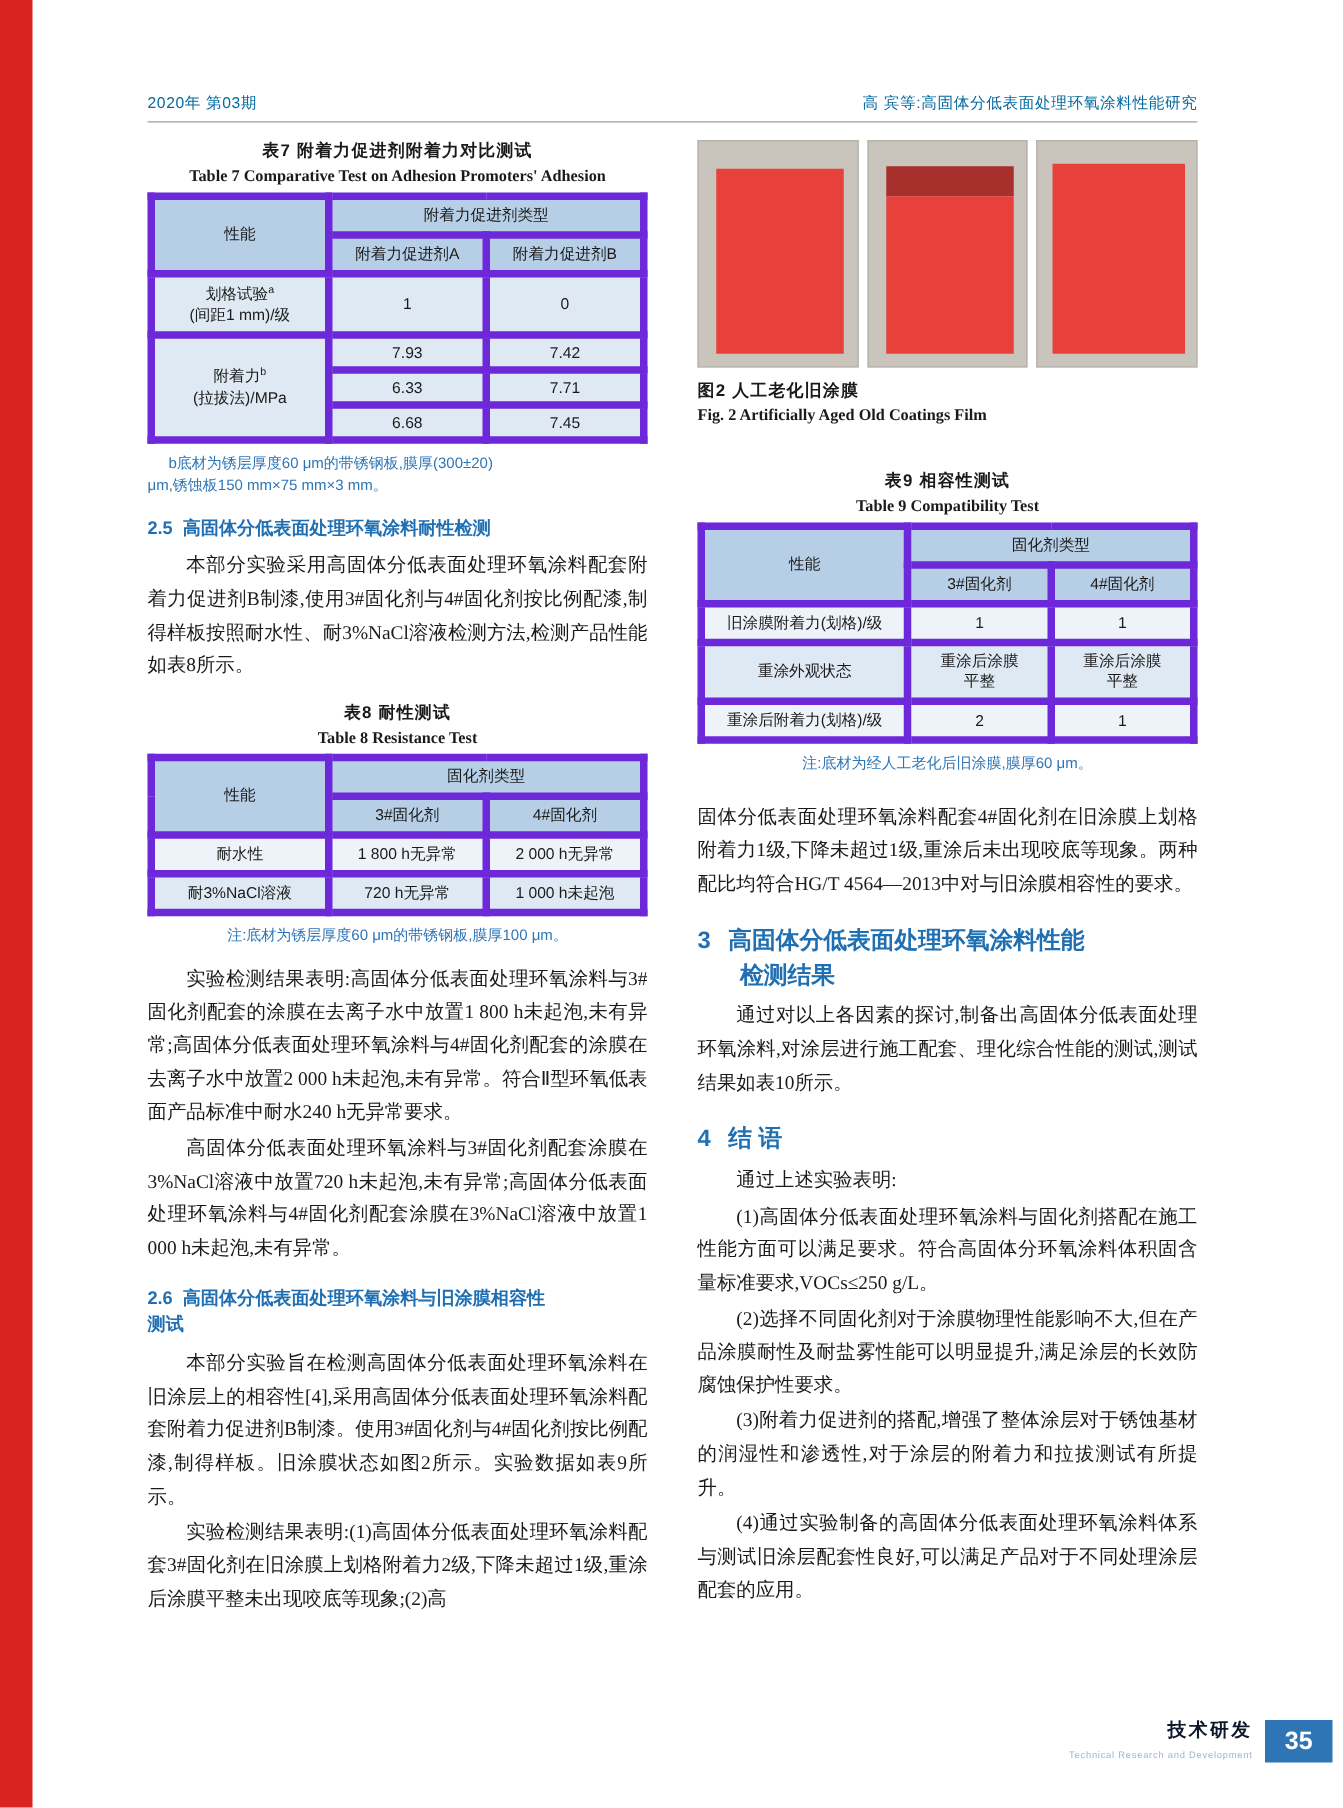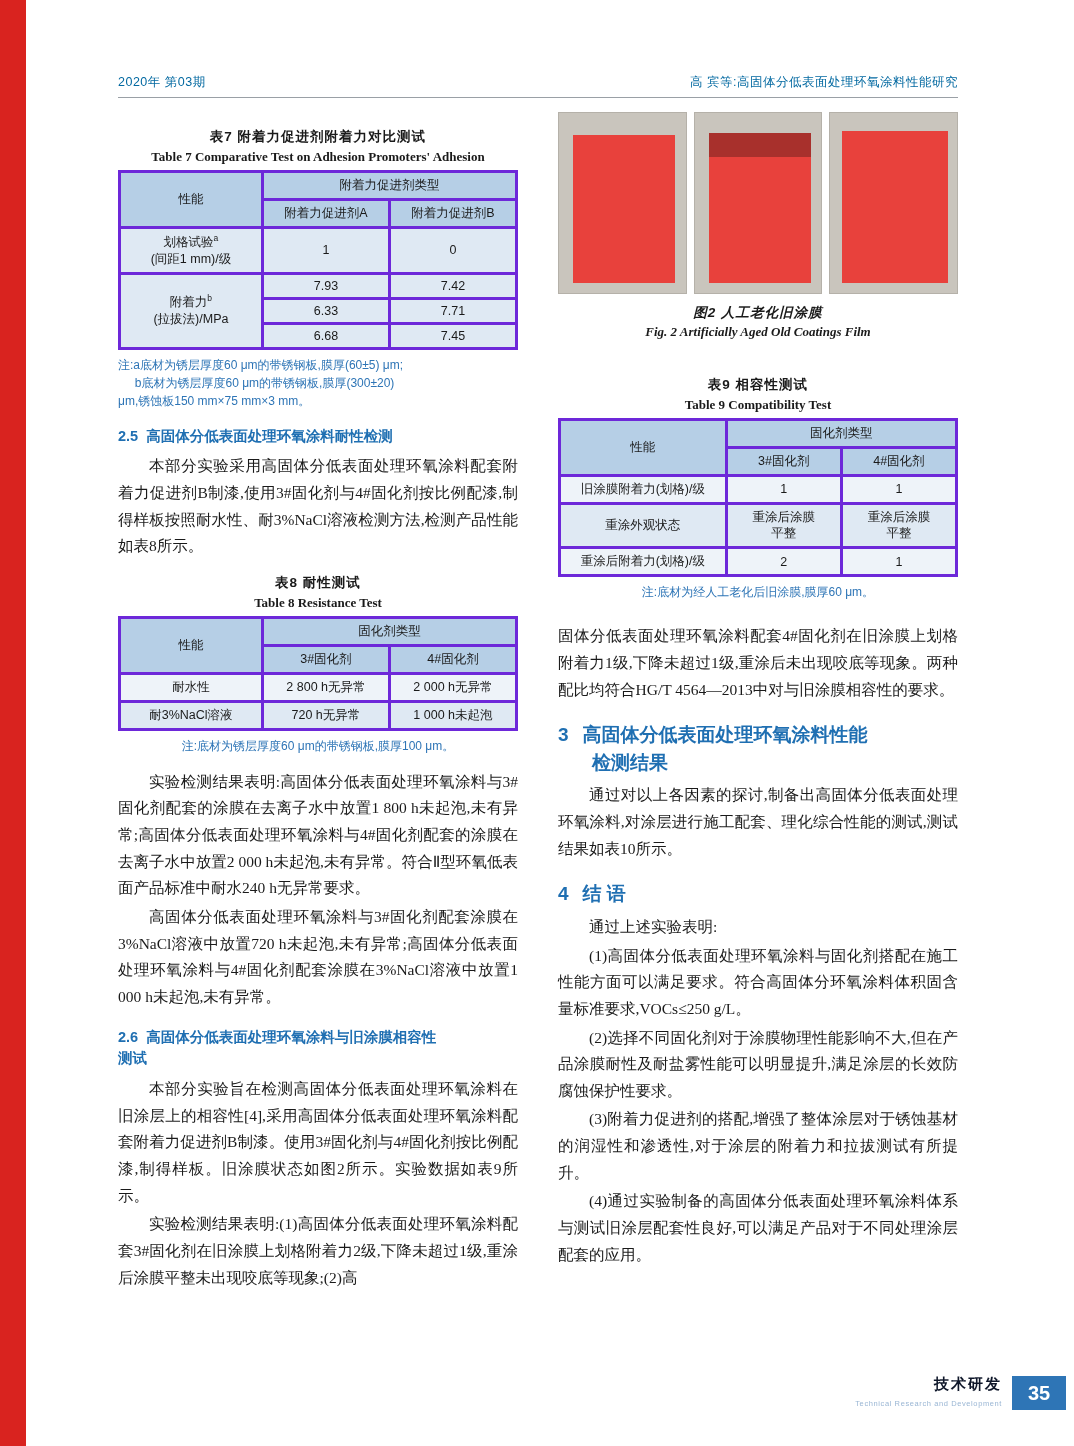--- a/index.html
+++ b/index.html
@@ -32,38 +32,38 @@
   .header-rule{
     position:absolute;left:118px;top:97px;width:840px;height:1px;background:#9aa0a6;
   }
   
   .col{position:absolute;top:112px;width:400px;}
   .col-left{left:118px;}
   .col-right{left:558px;}
 
   
   .tbl-cap{
-    text-align:center;margin-bottom:4px;margin-top:16px;
+    text-align:center;margin-bottom:4px;
   }
   .tbl-cap .cn{
     font-family:"Liberation Sans", sans-serif;
     font-size:13.5px;font-weight:bold;letter-spacing:1px;
   }
   .tbl-cap .en{
     font-family:"Liberation Serif", serif;
     font-size:13px;font-weight:bold;margin-top:2px;line-height:1.35;
   }
 
   table.t{
     border-collapse:collapse;width:100%;
     font-size:12.5px;
     font-family:"Liberation Sans", sans-serif;
   }
   table.t td,table.t th{
-    border:3px solid #6d28d9;
+    border:6px solid #6d28d9;
     text-align:center;vertical-align:middle;
     padding:4px 2px;font-weight:normal;
   }
   .hdr{background:#b6cfe6;}
   .row-a{background:#dfe9f3;}
   .row-b{background:#eef3f9;}
   .lcell{text-align:left;padding-left:8px;}
   .note{
     color:#2e75b6;font-size:12px;line-height:1.5;
     font-family:"Liberation Sans", sans-serif;
@@ -88,21 +88,21 @@
     text-align:justify;text-justify:inter-ideograph;
     text-indent:2em;
   }
   p.body.noind{text-indent:0;}
   sup{font-size:.68em;vertical-align:super;}
 
   
   .figrow{display:flex;gap:7px;justify-content:space-between;}
   .ph{position:relative;width:128px;height:180px;background:#c9c5bd;overflow:hidden;border:1px solid #b5b1a9;}
   .ph .panel{position:absolute;background:#e8413c;}
-  .fig-cap{text-align:center;margin-top:10px;font-style:italic;}
+  .fig-cap{margin-top:10px;}
   .fig-cap .cn{font-family:"Liberation Sans", sans-serif;font-size:13.5px;font-weight:bold;letter-spacing:1px;}
   .fig-cap .en{font-size:13px;font-weight:bold;margin-top:2px;}
 
   
   .footer{
     position:absolute;right:0;bottom:30px;width:300px;height:44px;
   }
   .foot-label{
     position:absolute;right:72px;bottom:22px;text-align:right;
     font-family:"Liberation Sans", sans-serif;
@@ -171,21 +171,20 @@
         <td class="row-a">7.71</td>
       </tr>
       <tr>
         <td class="row-a">6.68</td>
         <td class="row-a">7.45</td>
       </tr>
     </tbody>
       </table>
 
     <div class="note">
-      <span class="ind">注:a底材为锈层厚度60 μm的带锈钢板,膜厚(60±5) μm;</span>
       <span class="ind" style="padding-left:1.4em">b底材为锈层厚度60 μm的带锈钢板,膜厚(300±20)</span>
       <span class="ind">μm,锈蚀板150 mm×75 mm×3 mm。</span>
     </div>
 
     <h3 class="sec">
       <span class="num">2.5</span><span>高固体分低表面处理环氧涂料耐性检测</span>
     </h3>
     <p class="body">本部分实验采用高固体分低表面处理环氧涂料配套附着力促进剂B制漆,使用3#固化剂与4#固化剂按比例配漆,制得样板按照耐水性、耐3%NaCl溶液检测方法,检测产品性能如表8所示。</p>
 
     <div class="tbl-cap" style="margin-top:14px">
@@ -198,21 +197,21 @@
           <tr>
         <td class="hdr" rowspan="2" style="width:36%">性能</td>
         <td class="hdr" colspan="2">固化剂类型</td>
       </tr>
       <tr>
         <td class="hdr" style="width:32%">3#固化剂</td>
         <td class="hdr" style="width:32%">4#固化剂</td>
       </tr>
       <tr>
         <td class="row-b lcell">耐水性</td>
-        <td class="row-b">2 800 h无异常</td>
+        <td class="row-b">1 800 h无异常</td>
         <td class="row-b">2 000 h无异常</td>
       </tr>
       <tr>
         <td class="row-a lcell">耐3%NaCl溶液</td>
         <td class="row-a">720 h无异常</td>
         <td class="row-a">1 000 h未起泡</td>
       </tr>
     </tbody>
       </table>
 

